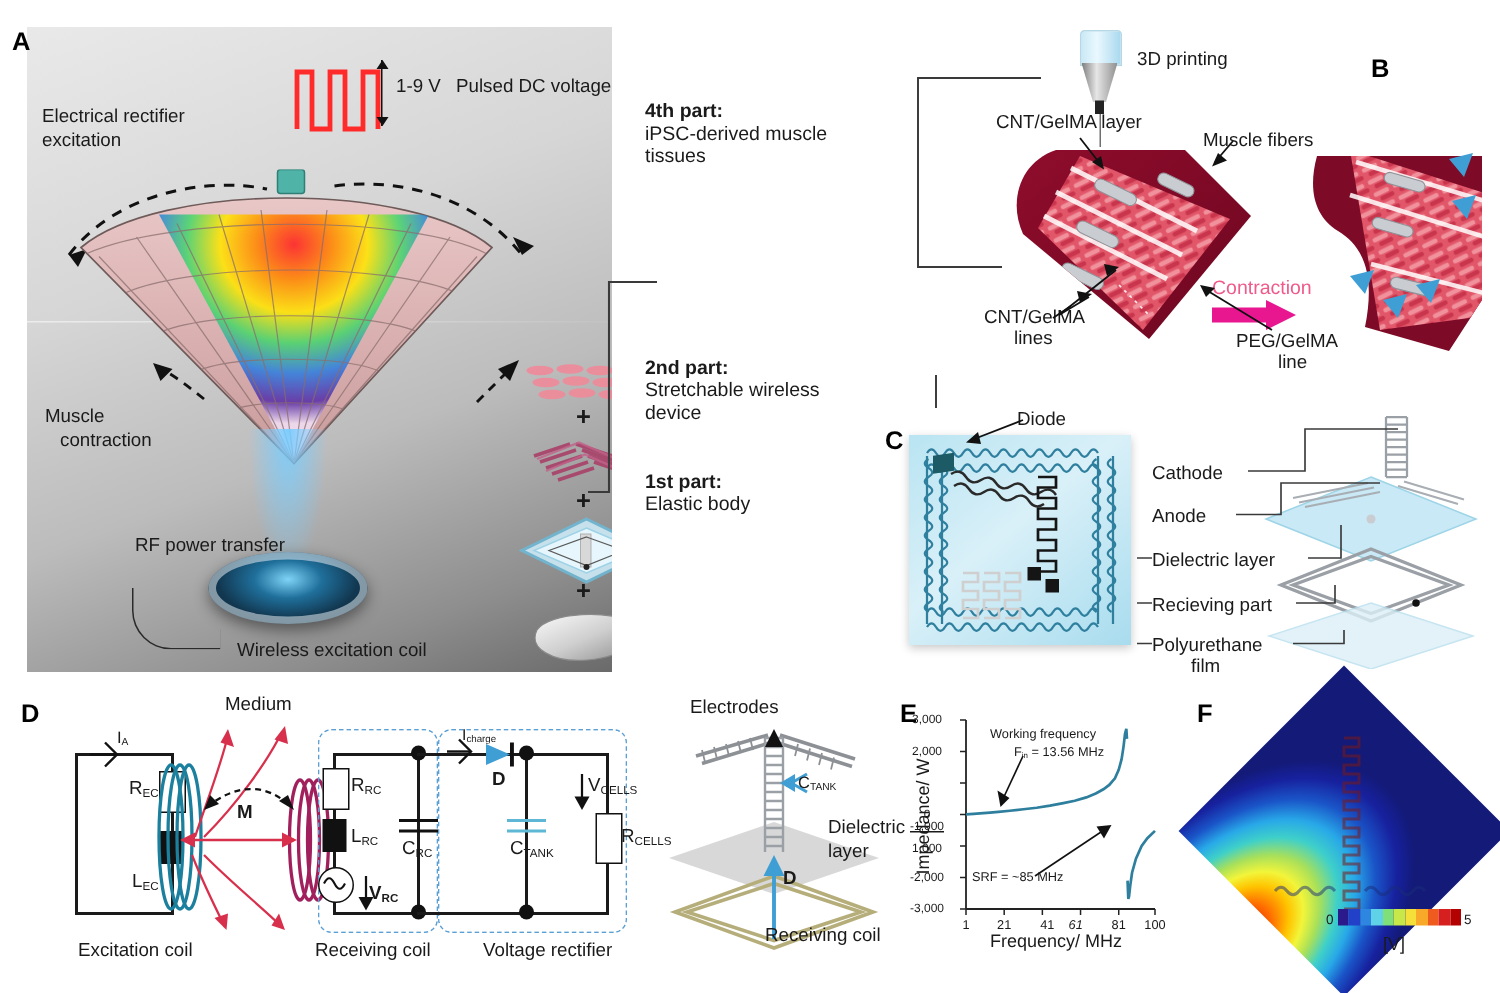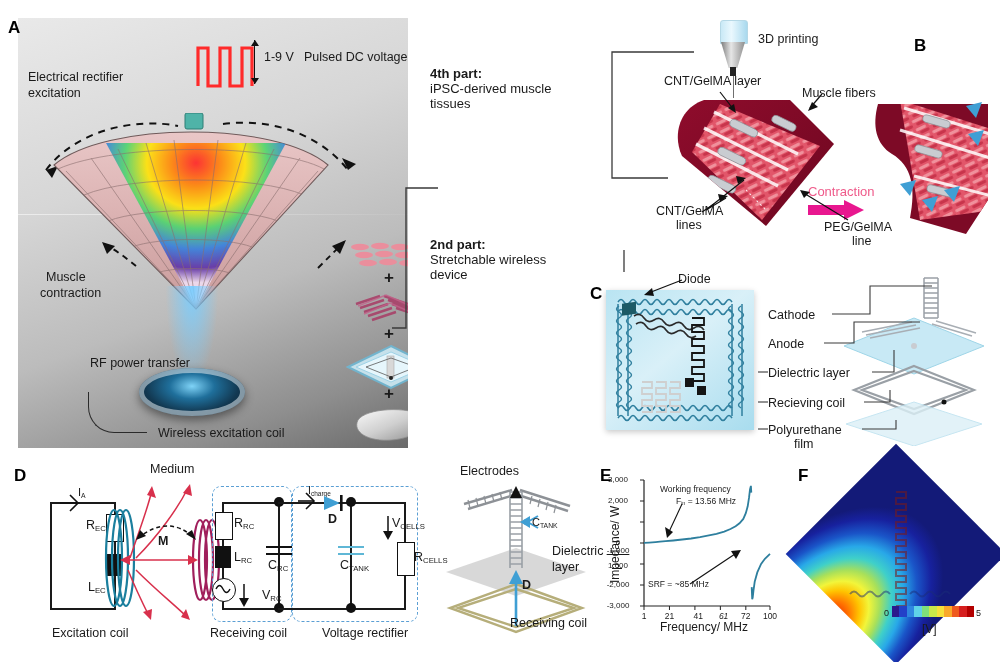--- a/index.html
+++ b/index.html
@@ -180,21 +180,21 @@
 
     <svg class="abs" style="left:64px;top:218px;" width="60" height="40">
       <path d="M54 30 C 44 22, 34 14, 22 8" fill="none" stroke="#111" stroke-width="1.9" stroke-dasharray="6 5"></path>
       <polygon points="20,6 33,10 25,18" fill="#111"></polygon>
     </svg>
     <svg class="abs" style="left:296px;top:216px;" width="52" height="42">
       <path d="M4 34 C 14 24, 22 16, 30 8" fill="none" stroke="#111" stroke-width="1.9" stroke-dasharray="6 5"></path>
       <polygon points="32,6 26,20 18,12" fill="#111"></polygon>
     </svg>
 
-    <div class="abs lbl" style="left:28px;top:252px;">Muscle</div>
+    <div class="abs lbl" style="left:12px;top:252px;">Muscle</div>
     <div class="abs lbl" style="left:22px;top:268px;">contraction</div>
     <div class="abs lbl" style="left:72px;top:338px;">RF power transfer</div>
     <div class="abs lbl" style="left:140px;top:408px;">Wireless excitation coil</div>
 
     <div class="stk" style="left:330px;top:222px;">
       <svg width="82" height="28" viewBox="0 0 82 28">
         <g opacity=".9">
           <g fill="#f08a9a">
             <ellipse cx="12" cy="7" rx="9" ry="3.2"></ellipse>
               <ellipse cx="32" cy="6" rx="9" ry="3.2"></ellipse>
@@ -259,20 +259,24 @@
 
   <div class="abs partblk" style="top:66px;">
     <div class="hd">4th part:</div>
     <div class="bd">iPSC-derived muscle</div>
     <div class="bd">tissues</div>
   </div>
   <div class="abs partblk" style="top:237px;">
     <div class="hd">2nd part:</div>
     <div class="bd">Stretchable wireless</div>
     <div class="bd">device</div>
+  </div>
+  <div class="abs partblk" style="top:313px;">
+    <div class="hd">1st part:</div>
+    <div class="bd">Elastic body</div>
   </div>
 
   <div class="abs panel-letter" style="left:8px;top:18px;">A</div>
 
   <div class="abs" id="panelB">
 
     <div class="printer">
       <div class="barrel"></div>
         <div class="cone2"></div>
         <div class="tip"></div>
@@ -437,21 +441,21 @@
         <polygon points="82,97 134,116 82,135 30,116"></polygon>
       </g>
       <circle cx="112" cy="128" r="2.5" fill="#111"></circle>
 
       <polygon points="82,128 150,150 82,172 14,150" fill="#dcf0f7" opacity=".8" stroke="#b8dfee" stroke-width="1"></polygon>
     </svg>
 
     <div class="abs cLabel" style="left:180px;top:40px;">Cathode</div>
     <div class="abs cLabel" style="left:180px;top:69px;">Anode</div>
     <div class="abs cLabel" style="left:180px;top:98px;">Dielectric layer</div>
-    <div class="abs cLabel" style="left:180px;top:128px;">Recieving coil</div>
+    <div class="abs cLabel" style="left:180px;top:128px;">Recieving part</div>
     <div class="abs cLabel" style="left:180px;top:155px;">Polyurethane</div>
     <div class="abs cLabel" style="left:206px;top:169px;">film</div>
 
     <svg class="abs" style="left:20px;top:0px;" width="390" height="185">
 
       <path d="M74 12 L38 26" stroke="#111" stroke-width="1.2" fill="none"></path>
       <polygon points="36,27 44,20 46,28" fill="#111"></polygon>
 
       <path d="M224 46 L262 46 L262 18 L324 18" stroke="#3a3a3a" stroke-width="1.1" fill="none"></path>
 
@@ -560,21 +564,21 @@
     <div class="abs dLabel" style="left:224px;top:92px;">
       <span>L</span><sub>RC</sub>
     </div>
     <div class="abs dLabel" style="left:258px;top:100px;">
       <span>C</span><sub>RC</sub>
     </div>
     <svg class="abs" style="left:228px;top:124px;" width="14" height="28">
       <path d="M6 2 L6 20" stroke="#111" stroke-width="1.5"></path>
       <polygon points="6,25 1,16 11,16" fill="#111"></polygon>
     </svg>
-    <div class="abs dLabel" style="left:252px;top:130px;">
+    <div class="abs dLabel" style="left:236px;top:130px;font-weight:bold;">
       <span>V</span><sub>RC</sub>
     </div>
     <div class="abs lbl" style="left:200px;top:168px;">Receiving coil</div>
 
     <div class="dashbox" style="left:282px;top:28px;width:124px;height:134px;"></div>
     <div class="wire wh" style="left:268px;top:44px;width:128px;"></div>
     <div class="wire wh" style="left:268px;top:150px;width:128px;"></div>
     <div class="wire wv" style="left:340px;top:44px;height:108px;"></div>
     <div class="wire wv" style="left:394px;top:44px;height:108px;"></div>
     <svg class="abs" style="left:286px;top:30px;" width="30" height="22">
@@ -697,22 +701,22 @@
         <div class="etick" style="left: 0px; top: 80px; width: 40px;">0</div>
         <div class="etick" style="left: 0px; top: 88px; width: 40px; text-decoration: underline;">-1,000</div>
         <div class="etick" style="left: 0px; top: 122px; width: 40px;">-2,000</div>
         <div class="etick" style="left: 0px; top: 143px; width: 40px;">-3,000</div>
       </div>
     
     <div id="exLabels">
         <div class="extick" style="left: 38px; top: 153px; width: 16px; text-align: center;">1</div>
         <div class="extick" style="left: 63.4545px; top: 153px; width: 16px; text-align: center;">21</div>
         <div class="extick" style="left: 88.9091px; top: 153px; width: 16px; text-align: right;">41</div>
-        <div class="extick" style="left: 114.364px; top: 153px; width: 16px; text-align: right; font-style: italic;">61</div>
-        <div class="extick" style="left: 139.818px; top: 153px; width: 16px; text-align: center;">72</div>
+        <div class="extick" style="left: 114.364px; top: 153px; width: 16px; text-align: left; font-style: italic;">61</div>
+        <div class="extick" style="left: 139.818px; top: 153px; width: 16px; text-align: center;">81</div>
         <div class="extick" style="left: 164px; top: 153px; width: 16px; text-align: center;">100</div>
       </div>
     
     <div class="eaxtitle" style="left:10px;top:125px;transform:rotate(-90deg);transform-origin:left top;white-space:nowrap;">Impedance/ W</div>
     <div class="eaxtitle" style="left:62px;top:162px;">Frequency/ MHz</div>
     
     <div class="eanno" style="left:62px;top:26px;">Working frequency</div>
     <div class="eanno" style="left:78px;top:38px;">
       <span>F</span><sub>in</sub><span> = 13.56 MHz</span>
     </div>

